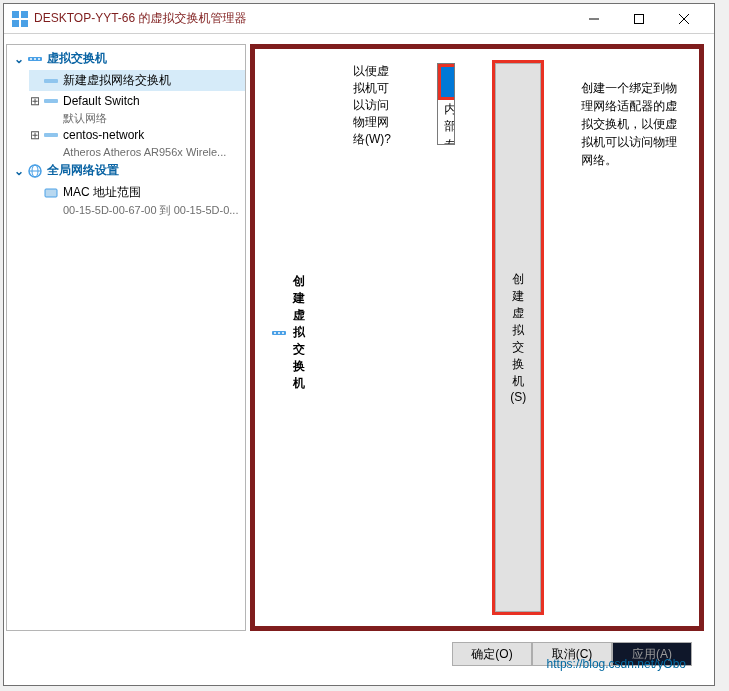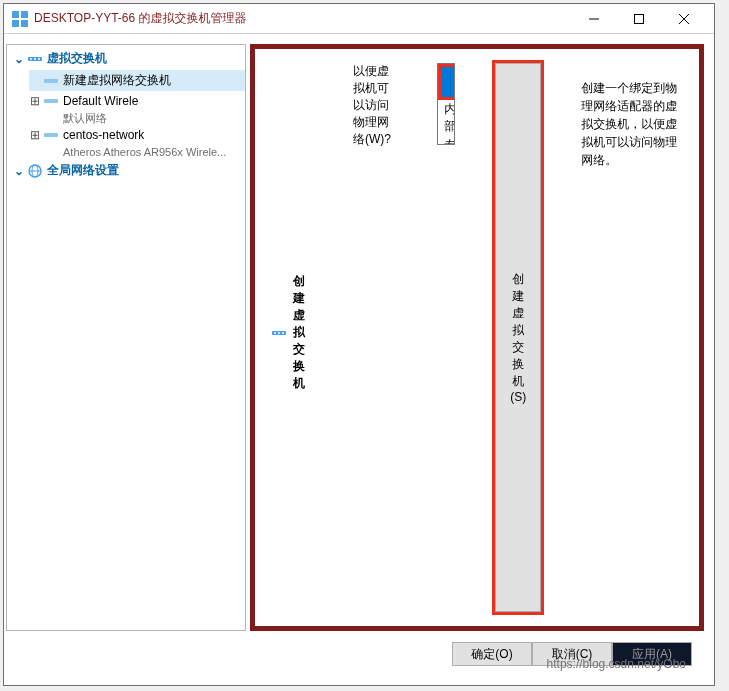--- a/index.html
+++ b/index.html
@@ -33,21 +33,21 @@
     .listbox { border: 1px solid #7a7a7a; height: 82px; overflow: auto; background: #fff; }
     .listbox-item { padding: 1px 6px; cursor: pointer; }
     .listbox-item.selected { background: #0078d7; color: #fff; padding-left: 36px; }
     .listbox-item.hl { outline: 3px solid #e83123; outline-offset: -3px; }
     .create-row { display: flex; justify-content: flex-end; }
     .create-btn { padding: 4px 14px; border: 1px solid #adadad; background: #e1e1e1; cursor: pointer; outline: 3px solid #e83123; }
     .desc { margin-top: 16px; line-height: 18px; }
     .footer { height: 46px; display: flex; align-items: center; justify-content: flex-end; padding: 0 12px 0 0; }
     .footer button { width: 80px; height: 24px; border: 1px solid #adadad; background: #e1e1e1; cursor: pointer; }
     .footer button:disabled { color: #9a9a9a; background: #0f172a; }
-    .watermark { position: absolute; right: 28px; bottom: 14px; color: #737373; font-size: 12px; pointer-events: none; }
+    .watermark { position: absolute; right: 28px; bottom: 14px; color: #0369a1; font-size: 12px; pointer-events: none; }
   </style>
 </head>
 <body>
 
 <div class="window">
   <div class="titlebar">
     <span class="title-icon">
       <svg viewBox="0 0 16 16">
           <rect x="0" y="0" width="7" height="7" fill="#4aa0e6"></rect>
           <rect x="9" y="0" width="7" height="7" fill="#4aa0e6"></rect>
@@ -104,21 +104,21 @@
             </div>
           </div>
           <div class="tree-item">
             <div class="tree-row">
               <span class="exp">⊞</span>
               <span class="item-icon">
                   <svg viewBox="0 0 16 16">
                     <rect x="1" y="6" width="14" height="4" rx="1" fill="#8fc5ee"></rect>
                   </svg>
                 </span>
-              <span>Default Wirele</span>
+              <span>Default Switch</span>
             </div>
             <div class="tree-sub">默认网络</div>
           </div>
           <div class="tree-item">
             <div class="tree-row">
               <span class="exp">⊞</span>
               <span class="item-icon">
                   <svg viewBox="0 0 16 16">
                     <rect x="1" y="6" width="14" height="4" rx="1" fill="#8fc5ee"></rect>
                   </svg>
@@ -131,20 +131,32 @@
           <div class="tree-header">
             <span class="expander">⌄</span>
             <span class="hdr-icon">
                 <svg viewBox="0 0 16 16">
                   <circle cx="8" cy="8" r="6" fill="none" stroke="#4aa0e6" stroke-width="1.5"></circle>
                   <line x1="2" y1="8" x2="14" y2="8" stroke="#4aa0e6"></line>
                   <ellipse cx="8" cy="8" rx="3" ry="6" fill="none" stroke="#4aa0e6"></ellipse>
                 </svg>
               </span>
             <span>全局网络设置</span>
+          </div>
+          <div class="tree-item">
+            <div class="tree-row">
+              <span class="exp"></span>
+              <span class="item-icon">
+                  <svg viewBox="0 0 16 16">
+                    <rect x="2" y="4" width="12" height="8" rx="1" fill="#b8d8f0" stroke="#4aa0e6"></rect>
+                  </svg>
+                </span>
+              <span>MAC 地址范围</span>
+            </div>
+            <div class="tree-sub">00-15-5D-00-67-00 到 00-15-5D-0...</div>
           </div>
         </div>
       </div>
 
       <div class="right-panel">
         <div class="section-title">
           <span class="hdr-icon">
               <svg viewBox="0 0 16 16">
                 <rect x="1" y="6" width="14" height="4" rx="1" fill="#4aa0e6"></rect>
                 <circle cx="4" cy="8" r="1" fill="#fff"></circle>

